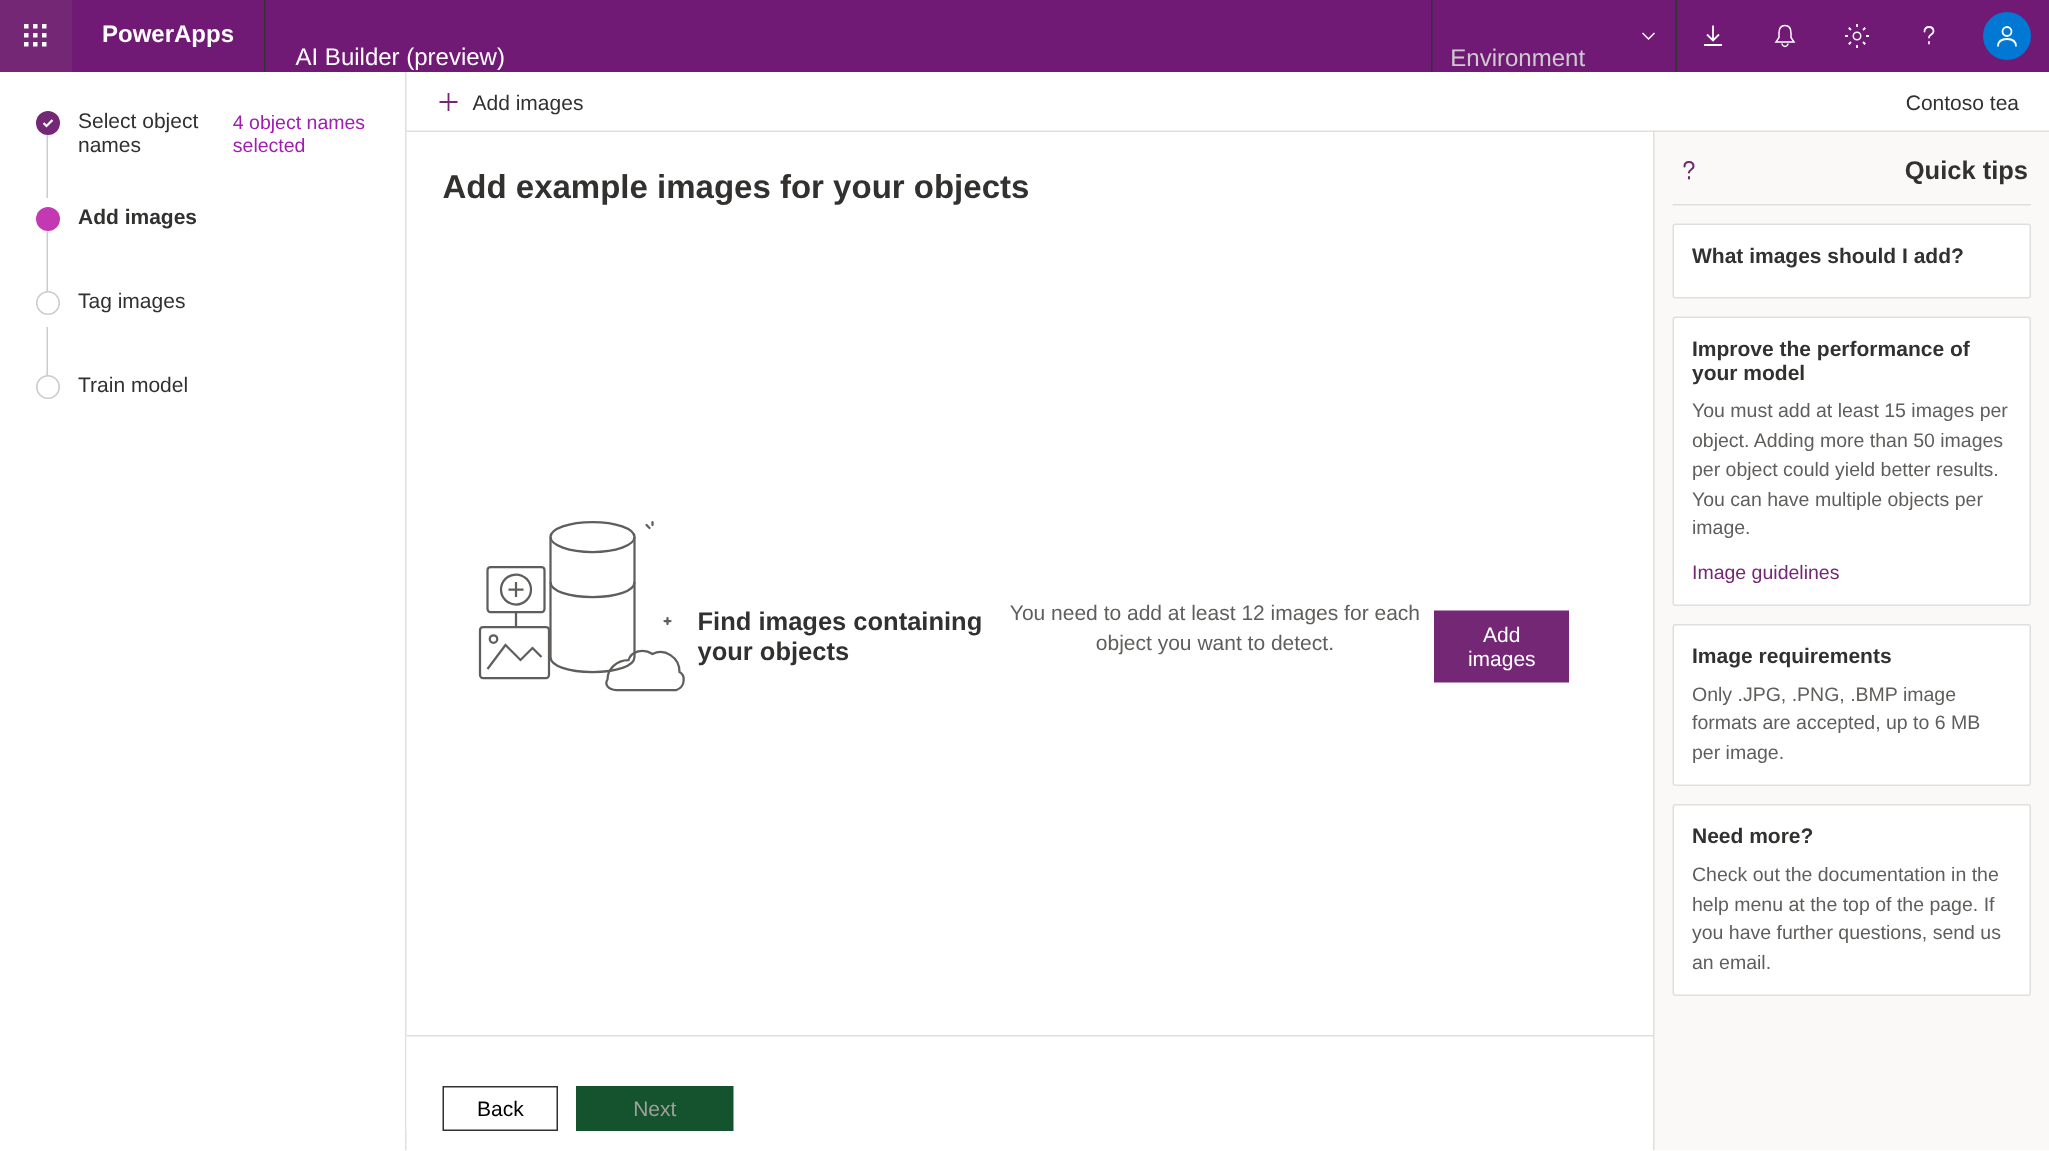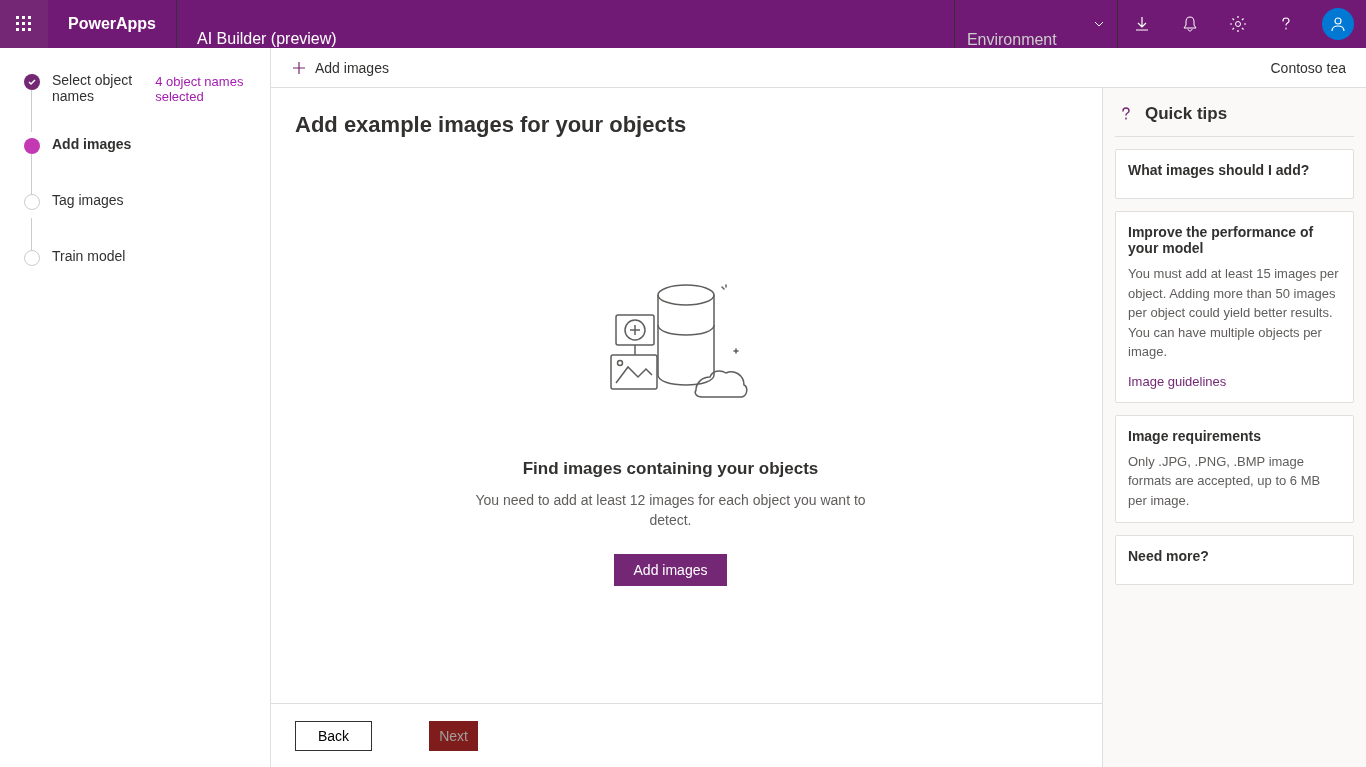--- a/index.html
+++ b/index.html
@@ -48,40 +48,40 @@
 .main { flex: 1; display: flex; flex-direction: column; border-left: 1px solid #e1dfdd; position: relative; }
 .toolbar { height: 40px; border-bottom: 1px solid #e1dfdd; display: flex; align-items: center; padding: 0 20px; }
 .toolbar-btn { display: flex; align-items: center; cursor: pointer; font-size: 14px; color: #323130; }
 .toolbar-btn svg { width: 16px; height: 16px; margin-right: 8px; }
 .toolbar-spacer { flex: 1; }
 .model-name { font-size: 14px; color: #323130; }
 
 .main-body { display: flex; flex: 1; overflow: hidden; gap: 32px; }
 .center { flex: 1; padding: 24px; display: flex; flex-direction: column; overflow: hidden; }
 .center h1 { font-size: 22px; font-weight: 600; color: #323130; margin-bottom: 40px; }
-.empty-state { flex: 1; display: flex; flex-direction: column; align-items: center; justify-content: center; margin-top: -60px; }
+.empty-state { flex: 1; display: flex; align-items: center; justify-content: center; margin-top: -60px; }
 .empty-illustration { margin-bottom: 40px; }
 .empty-title { font-size: 17px; font-weight: 600; color: #323130; margin-bottom: 12px; }
 .empty-desc { font-size: 14px; color: #605e5c; text-align: center; max-width: 420px; line-height: 1.4; margin-bottom: 24px; }
 .primary-btn { background: #742774; color: #fff; border: none; padding: 8px 20px; font-size: 14px; cursor: pointer; }
 
 
 .tips { width: 264px; background: #faf9f8; border-left: 1px solid #e1dfdd; padding: 16px 12px; overflow-y: auto; }
-.tips-header { display: flex; align-items: center; margin-bottom: 12px; padding: 0 2px 12px 2px; border-bottom: 1px solid #e1dfdd; }
+.tips-header { display: flex; align-items: center; margin-bottom: 12px; padding: 0 2px 12px 2px; border-bottom: 1px solid #e1dfdd; justify-content: space-between; }
 .tips-header svg { width: 18px; height: 18px; margin-right: 10px; }
 .tips-header-title { font-size: 17px; font-weight: 600; color: #323130; }
 .tip-card { background: #fff; border: 1px solid #e1dfdd; border-radius: 2px; padding: 12px; margin-bottom: 12px; }
 .tip-title { font-size: 14px; font-weight: 600; color: #323130; margin-bottom: 8px; }
 .tip-body { font-size: 13px; color: #605e5c; line-height: 1.5; }
 .tip-link { color: #742774; font-size: 13px; margin-top: 12px; display: inline-block; cursor: pointer; }
 
 
-.footer { position: absolute; bottom: 0; left: 0; right: 264px; height: 64px; border-top: 1px solid #e1dfdd; display: flex; align-items: center; padding: 0 24px; gap: 12px; background: #fff; }
+.footer { position: absolute; bottom: 13px; left: 0; right: 264px; height: 64px; border-top: 1px solid #e1dfdd; display: flex; align-items: flex-end; padding: 0 24px; gap: 12px; background: #fff; }
 .btn-back { background: #fff; border: 1px solid #323130; padding: 6px 22px; font-size: 14px; cursor: pointer; }
-.btn-next { background: #7f1d1d; border: none; padding: 7px 10px; font-size: 14px; color: #a19f9d; cursor: not-allowed; margin-left: 45px; }
+.btn-next { background: #14532d; border: none; padding: 7px 38px; font-size: 14px; color: #a19f9d; cursor: not-allowed; }
 </style>
 </head>
 <body>
 
 <div class="header">
   <div class="waffle">
     <svg viewBox="0 0 16 16">
         <g fill="#fff">
           <rect x="0" y="0" width="3" height="3"></rect>
           <rect x="6" y="0" width="3" height="3"></rect>
@@ -234,20 +234,21 @@
           <div class="tip-title">Improve the performance of your model</div>
           <div class="tip-body">You must add at least 15 images per object. Adding more than 50 images per object could yield better results. You can have multiple objects per image.</div>
           <a class="tip-link">Image guidelines</a>
         </div>
         <div class="tip-card">
           <div class="tip-title">Image requirements</div>
           <div class="tip-body">Only .JPG, .PNG, .BMP image formats are accepted, up to 6 MB per image.</div>
         </div>
         <div class="tip-card">
           <div class="tip-title">Need more?</div>
+          <div class="tip-body">Check out the documentation in the help menu at the top of the page. If you have further questions, send us an email.</div>
         </div>
       </div>
     </div>
 
     <div class="footer">
       <button class="btn-back">Back</button>
       <button class="btn-next">Next</button>
     </div>
   </div>
 </div>

